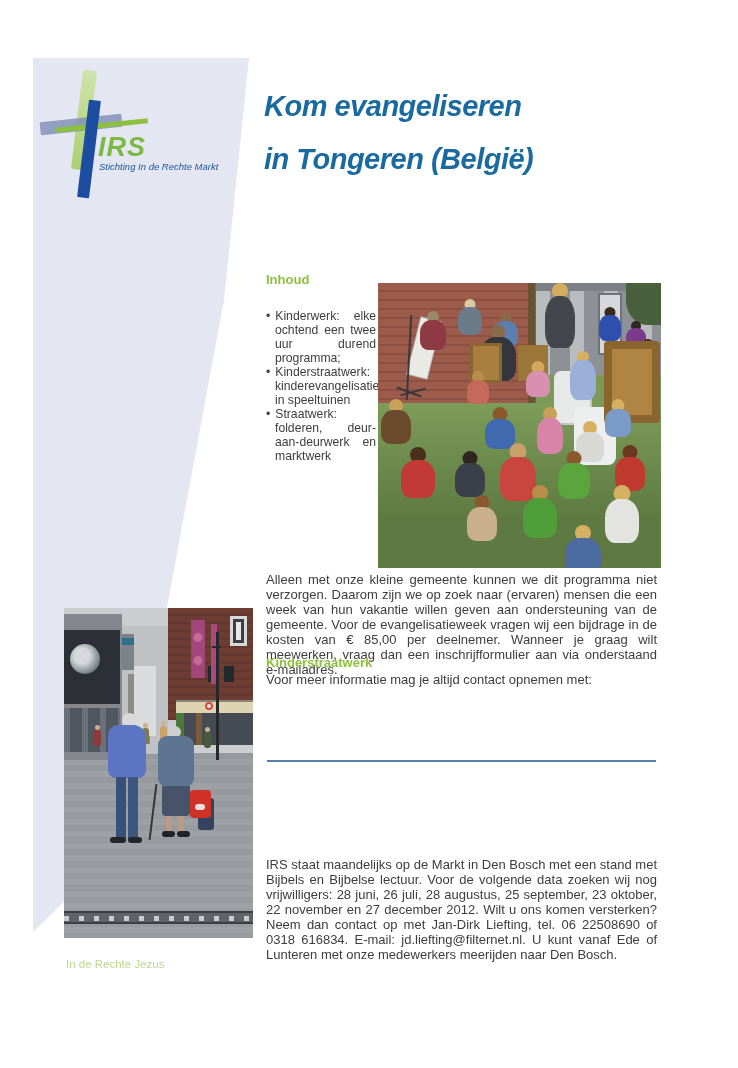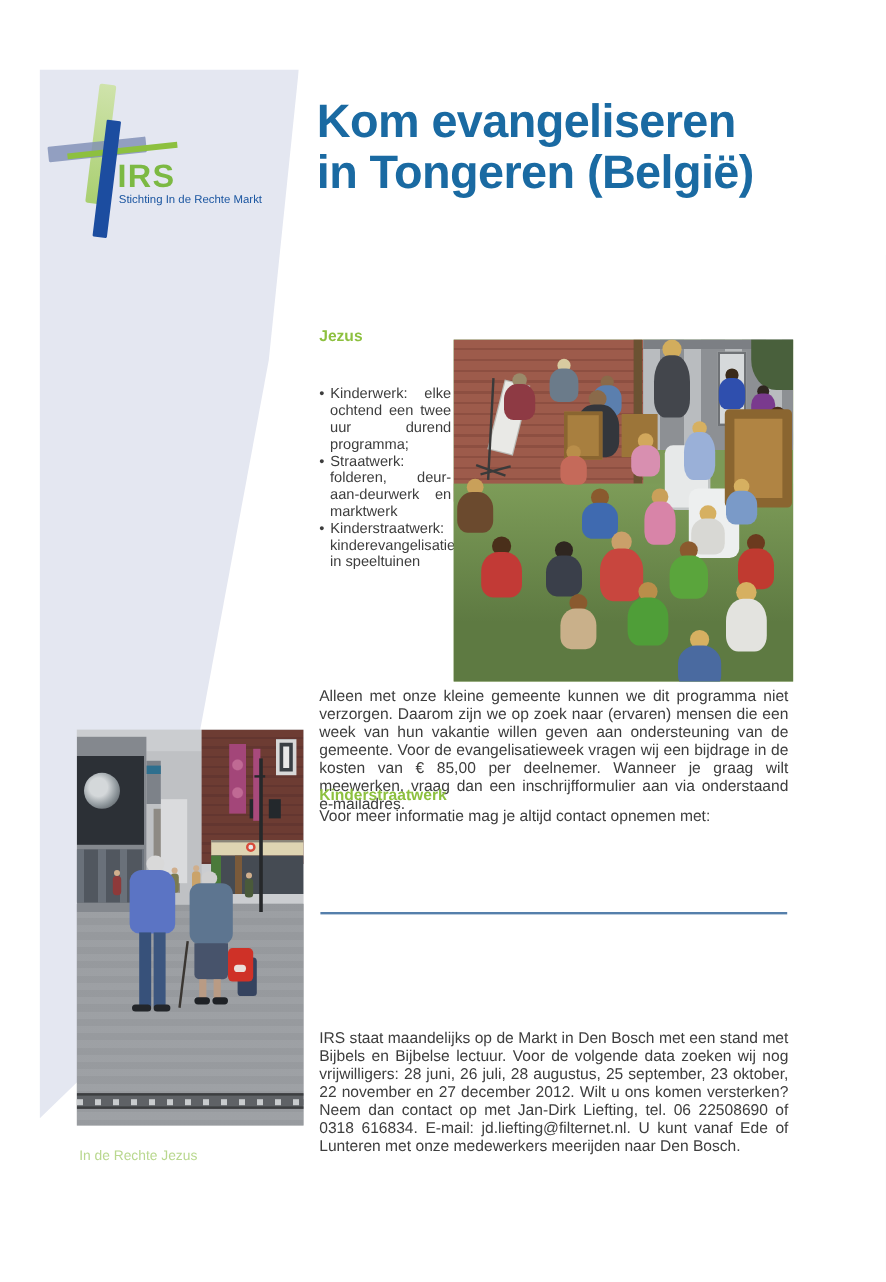--- a/index.html
+++ b/index.html
@@ -15,45 +15,45 @@
   html,body{background:#ffffff;}
   body{font-family:"Liberation Sans","DejaVu Sans",sans-serif;color:var(--body-ink);}
   .page{position:relative;width:738px;height:1068px;background:#ffffff;overflow:hidden;}
 
   
   .bg-shape{position:absolute;left:0;top:0;width:738px;height:1068px;
     background:var(--panel-gray,#e4e7f1);
     clip-path:polygon(33px 58px,249px 58px,224px 300px,160px 645px,64px 902px,33px 932px);}
 
   
-  .logo{position:absolute;left:0;top:0;width:260px;height:220px;}
+  .logo{position:absolute;left:0;top:0;width:260px;height:220px;font-style:italic;}
   .logo i{position:absolute;display:block;}
   .blade-green{left:77px;top:70px;width:14px;height:100px;transform:rotate(7deg);
     background:linear-gradient(#cfe3ab,#a9cf70);border-radius:2px;}
   .bar-gray{left:40px;top:118px;width:82px;height:13px;transform:rotate(-6deg);
     background:rgba(128,143,182,.82);border-radius:1px;}
   .bar-green{left:56px;top:123px;width:92px;height:5px;transform:rotate(-6deg);
     background:var(--accent-green,#8dc03f);}
   .blade-blue{left:83px;top:100px;width:12px;height:98px;transform:rotate(7deg);
     background:var(--logo-blue,#1c4da0);border-radius:1px;}
   .logo-irs{position:absolute;left:98px;top:132px;font-size:27px;font-weight:700;
     color:#7cb943;letter-spacing:1px;}
   .logo-tag{position:absolute;left:99px;top:161px;font-size:9.5px;color:#1a55a0;white-space:nowrap;}
 
   
   .title1{position:absolute;left:264px;top:80px;width:430px;
-    font-size:39px;line-height:43px;font-weight:700;letter-spacing:-0.5px;
-    color:var(--title-blue,#1a6aa2);white-space:pre-line;}
+    font-size:29px;line-height:53px;font-weight:700;letter-spacing:-0.5px;
+    color:var(--title-blue,#1a6aa2);white-space:pre-line;font-style:italic;}
   .intro{position:absolute;left:266px;top:183px;width:388px;
     font-size:14.6px;line-height:20px;font-weight:700;text-align:justify;
     color:var(--accent-green,#8dc03f);}
   .col-narrow{position:absolute;left:266px;top:272px;width:110px;}
   .green-h{font-size:13px;font-weight:700;color:var(--accent-green,#8dc03f);margin-bottom:3px;}
   .col-narrow p{font-size:12.2px;line-height:14px;text-align:justify;}
-  .col-narrow ul{list-style:none;margin-top:34px;}
+  .col-narrow ul{list-style:none;margin-top:22px;}
   .col-narrow li{font-size:12.2px;line-height:14px;text-align:justify;
     padding-left:9px;text-indent:-9px;}
   .col-narrow li::before{content:"•";margin-right:5px;}
 
   .note{position:absolute;left:266px;top:572px;width:391px;
     font-size:13px;line-height:15px;text-align:justify;}
   .contact-h{position:absolute;left:266px;top:655px;}
   .contact-l{position:absolute;left:266px;top:673px;width:400px;font-size:13px;line-height:14.5px;}
   .contact-l2{position:absolute;left:266px;top:687px;width:400px;font-size:13px;line-height:14.5px;}
 
@@ -178,25 +178,25 @@
     <i class="bar-green"></i>
     <i class="blade-blue"></i>
     <div class="logo-irs">IRS</div>
     <div class="logo-tag">Stichting In de Rechte Markt</div>
   </div>
 
   <h1 class="title1">Kom evangeliseren
 in Tongeren (België)</h1>
 
   <div class="col-narrow">
-    <h3 class="green-h">Jezus</h3>
+    <h3 class="green-h">Inhoud</h3>
     <ul>
       <li>Kinderwerk: elke ochtend een twee uur durend programma;</li>
+      <li>Kinderstraatwerk: kinderevangelisatie in speeltuinen</li>
       <li>Straatwerk: folderen, deur-aan-deurwerk en marktwerk</li>
-      <li>Kinderstraatwerk: kinderevangelisatie in speeltuinen</li>
     </ul>
   </div>
 
   <div class="photo1">
     <i class="layer p1-brick"></i>
     <i class="layer p1-bldg"></i>
     <i class="layer p1-pole"></i>
     <i class="layer p1-tree"></i>
     <i class="layer p1-door"></i>
     <i class="layer p1-grass"></i>

